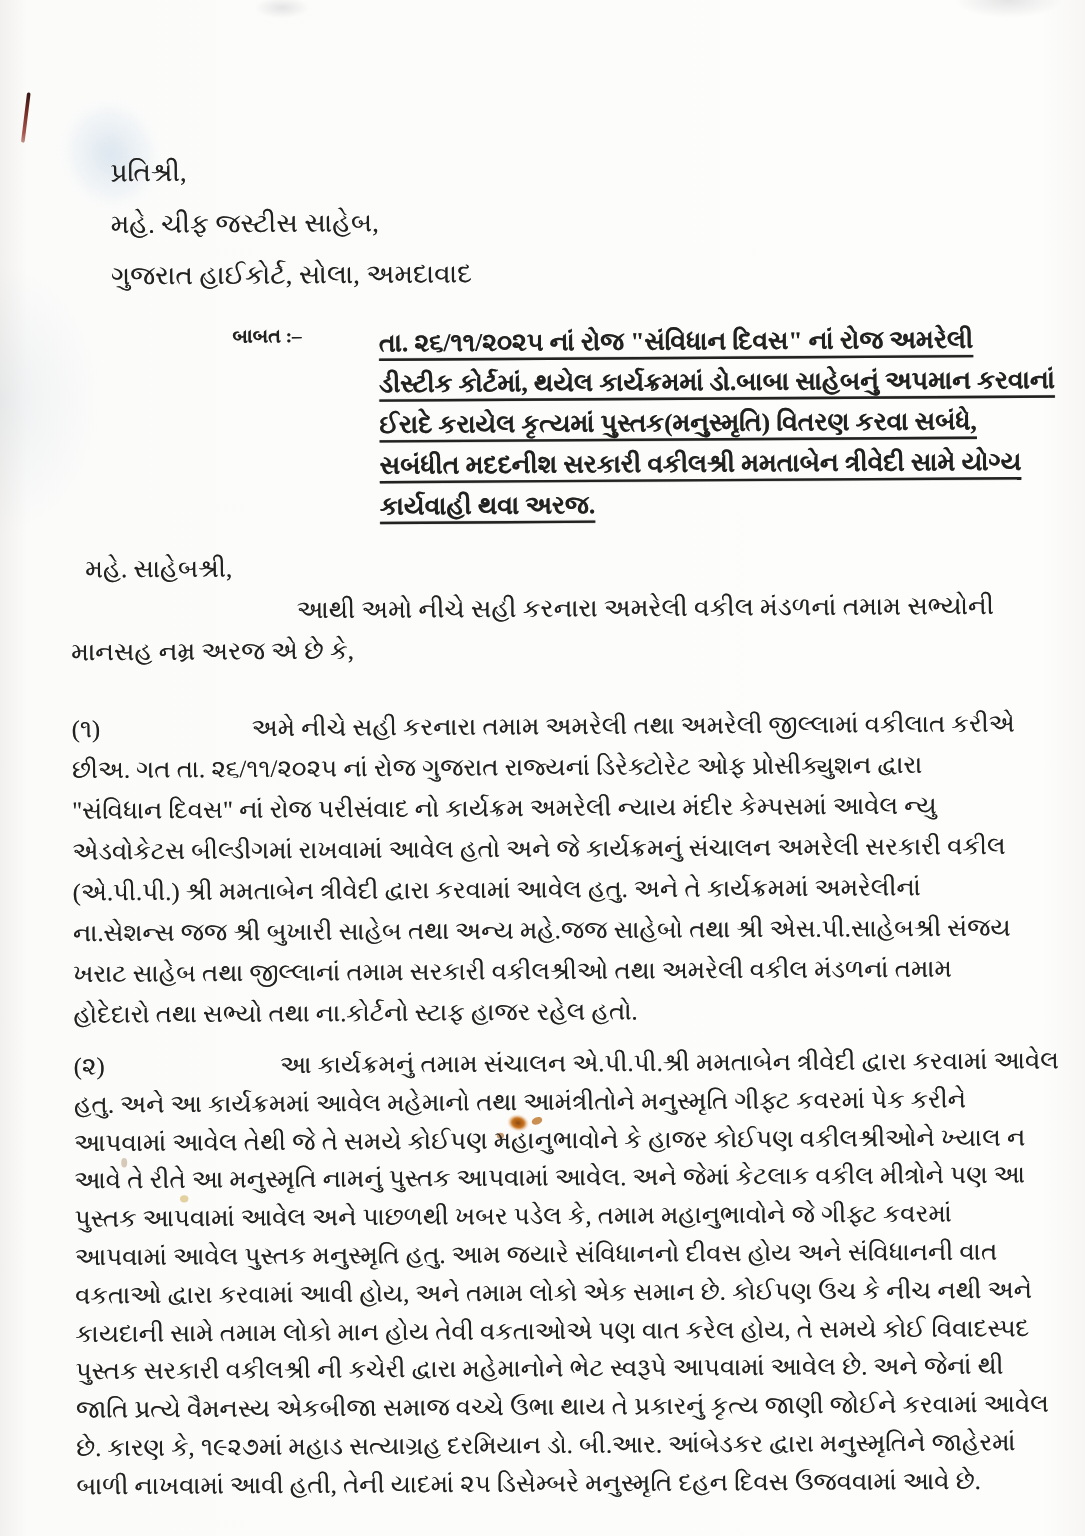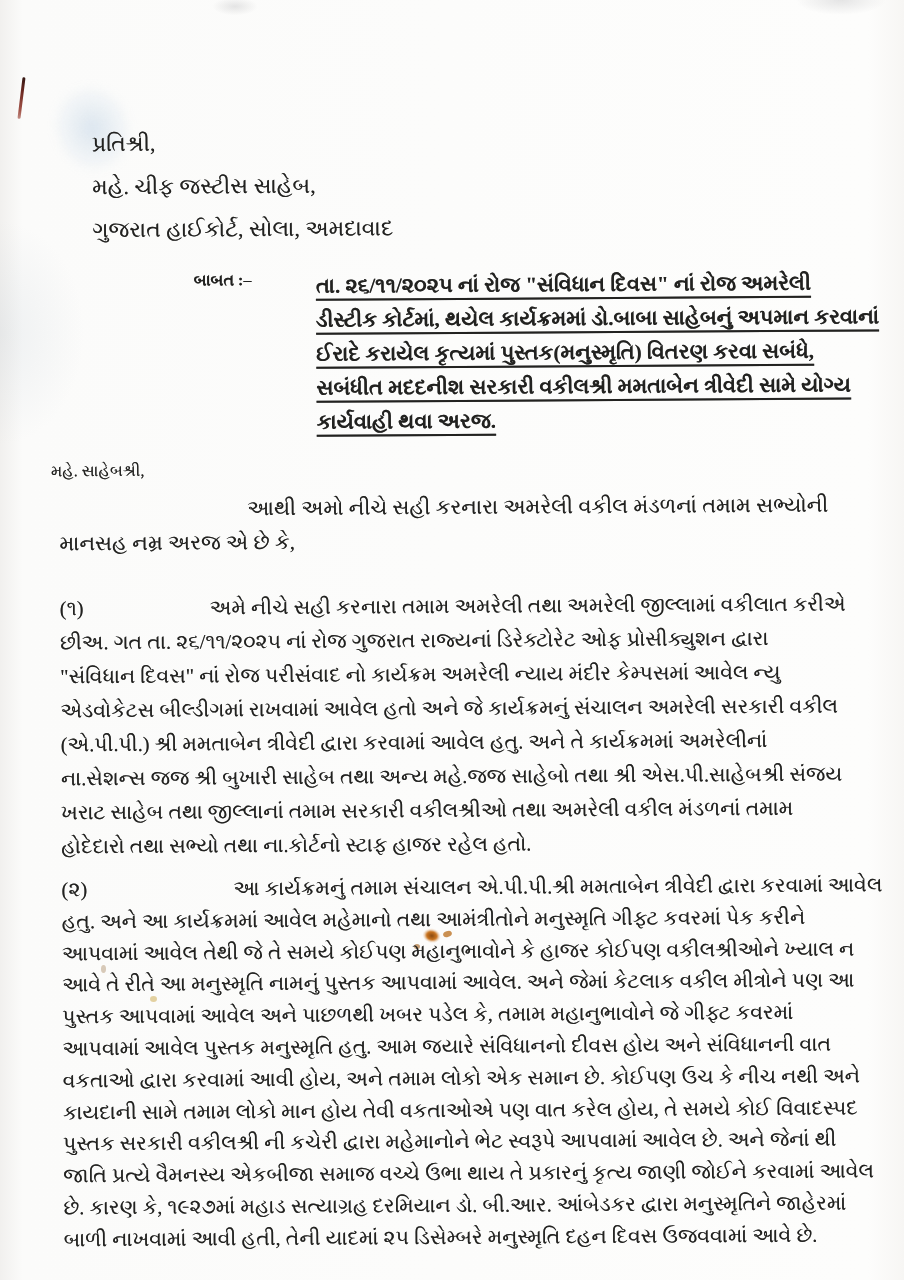--- a/index.html
+++ b/index.html
@@ -20,21 +20,21 @@
   .content{
     position:absolute;inset:0;
     transform:rotate(-0.35deg);
     transform-origin:50% 50%;
   }
   .tline{white-space:nowrap;text-shadow:0 0 0.5px rgba(25,25,25,0.55);}
   .addressee{position:absolute;left:95px;top:120px;font-size:22px;line-height:43px;}
   .subject-label{position:absolute;left:196px;top:270px;font-size:16px;font-weight:bold;}
   .subject{position:absolute;left:318px;top:268px;width:545px;font-size:21px;line-height:34px;font-weight:bold;}
   .subject .u{text-decoration:underline;text-decoration-thickness:1.6px;text-underline-offset:6px;}
-  .sal1{position:absolute;left:52px;top:460px;font-size:16px;}
+  .sal1{position:absolute;left:72px;top:460px;font-size:21px;}
   .sal2{position:absolute;left:248px;top:495px;font-size:21px;}
   .sal3{position:absolute;left:60px;top:529px;font-size:21px;}
   .para1{position:absolute;left:60px;top:589px;width:802px;font-size:20.5px;line-height:34px;}
   .para2{position:absolute;left:60px;top:872px;width:804px;font-size:20.5px;line-height:31.8px;}
   .pnum1{display:inline-block;width:150px;}
   .pnum2{display:inline-block;width:172px;}
 
   
   .red-pen-mark{
     position:absolute;left:20px;top:77px;width:3px;height:42px;

